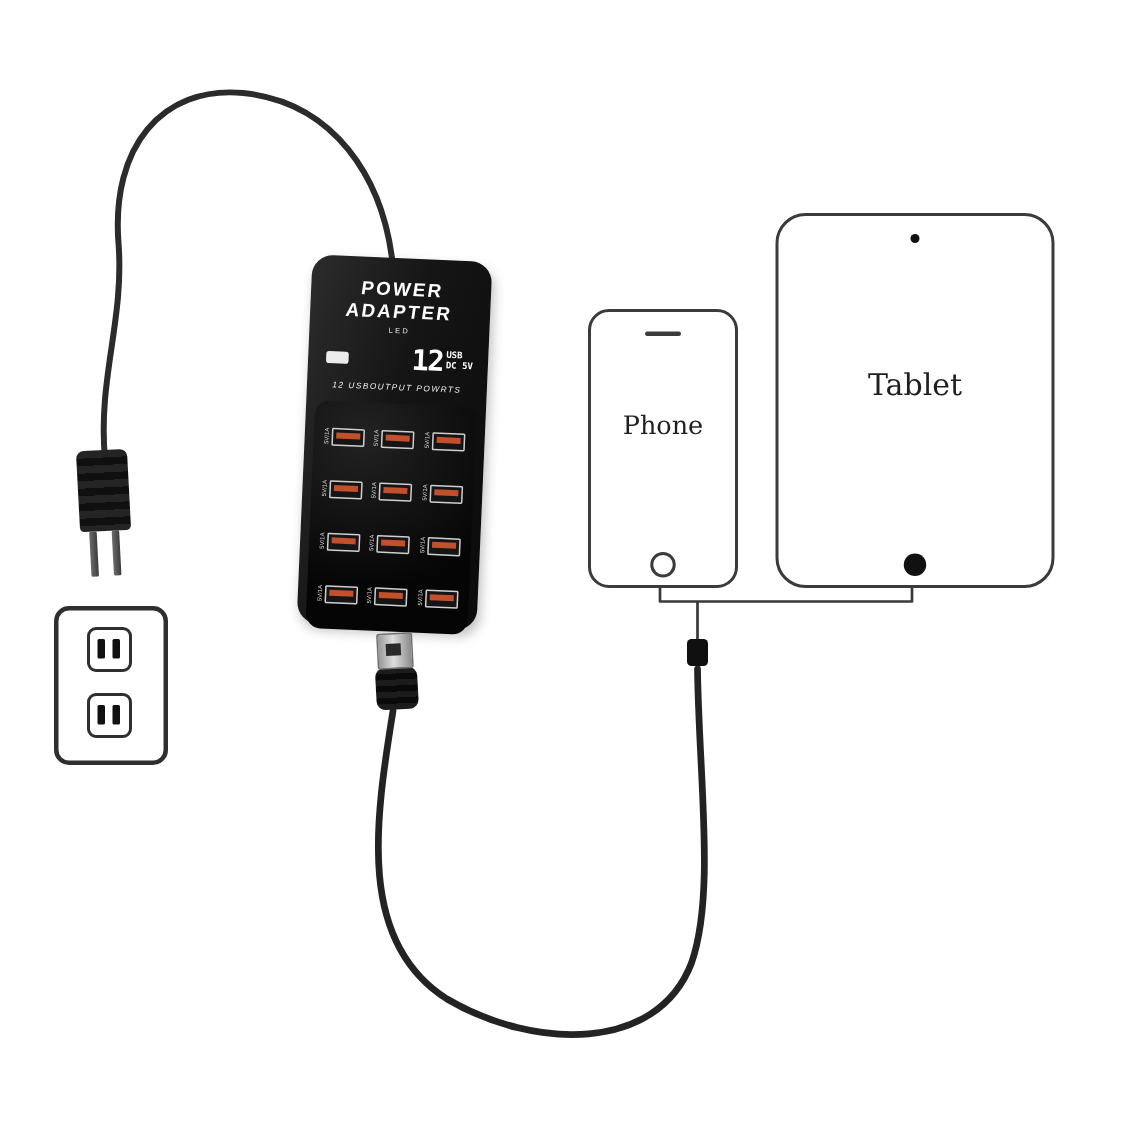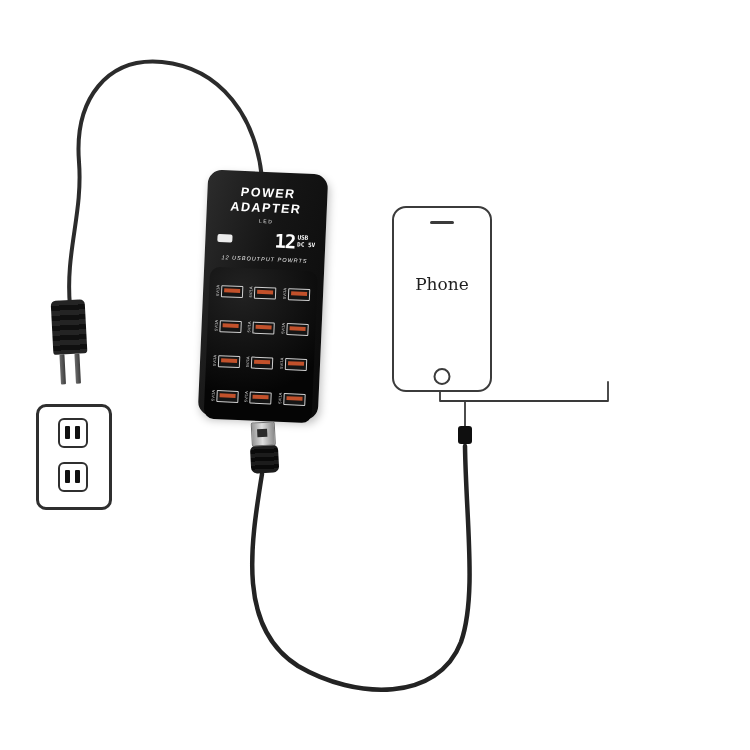--- a/index.html
+++ b/index.html
@@ -215,14 +215,19 @@
   </div>
 
   <div id="ferrite"></div>
 
   <div id="phone">
     <div class="speaker"></div>
     <div class="dev-label">Phone</div>
     <div class="home"></div>
   </div>
 
+  <div id="tablet">
+    <div class="camera"></div>
+    <div class="dev-label">Tablet</div>
+    <div class="home"></div>
+  </div>
 
 </div>
 
 </body></html>

